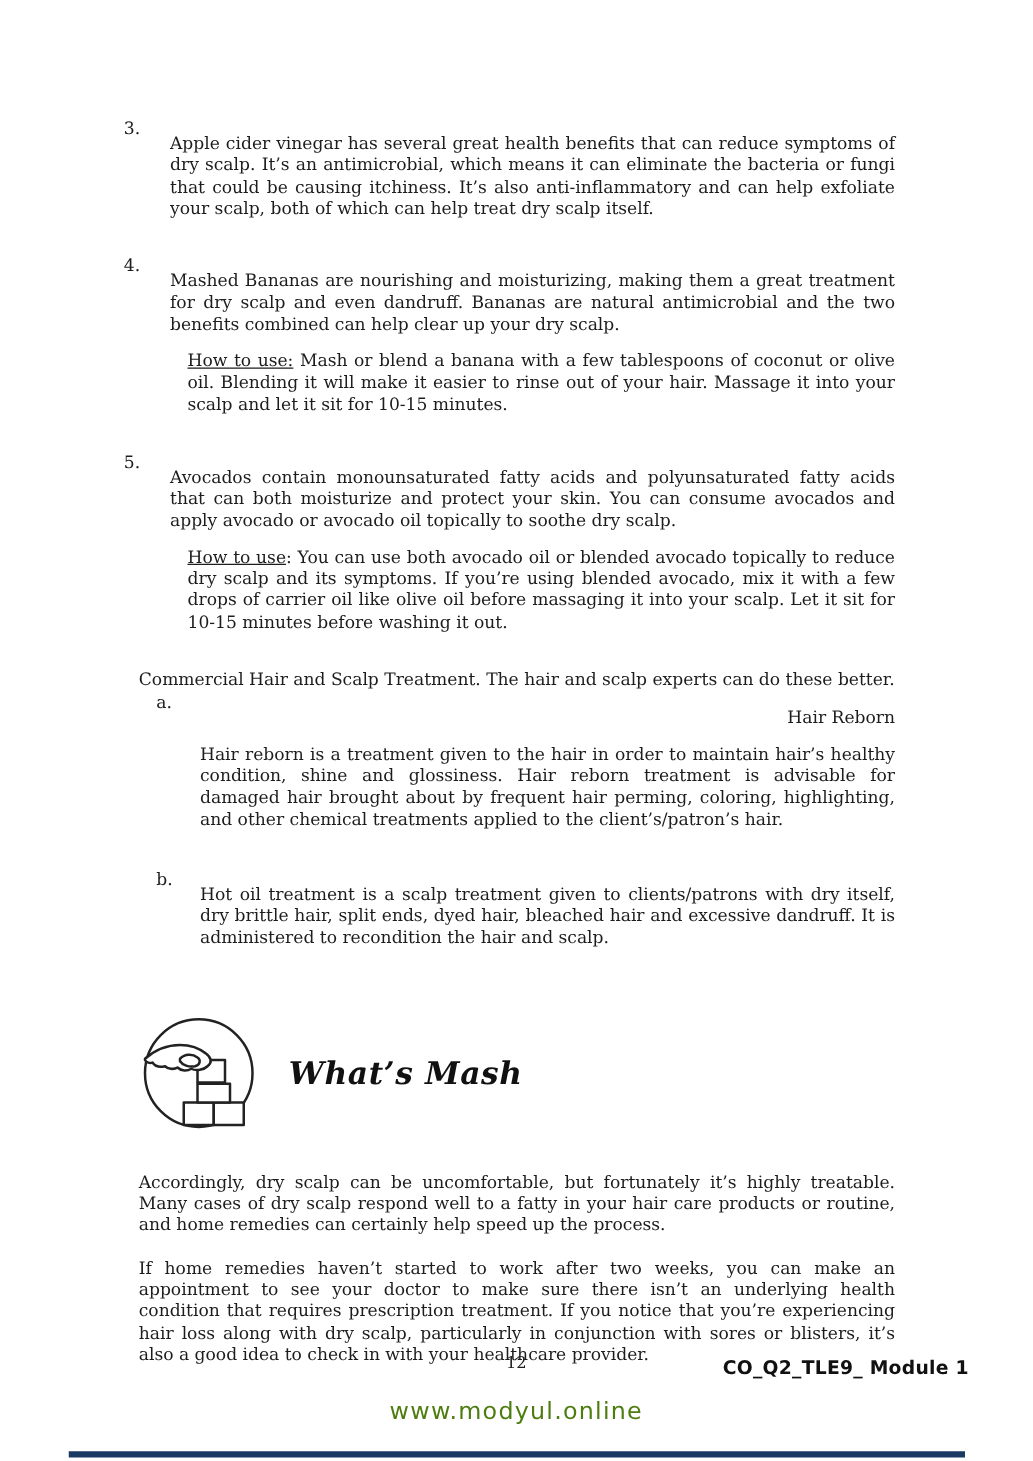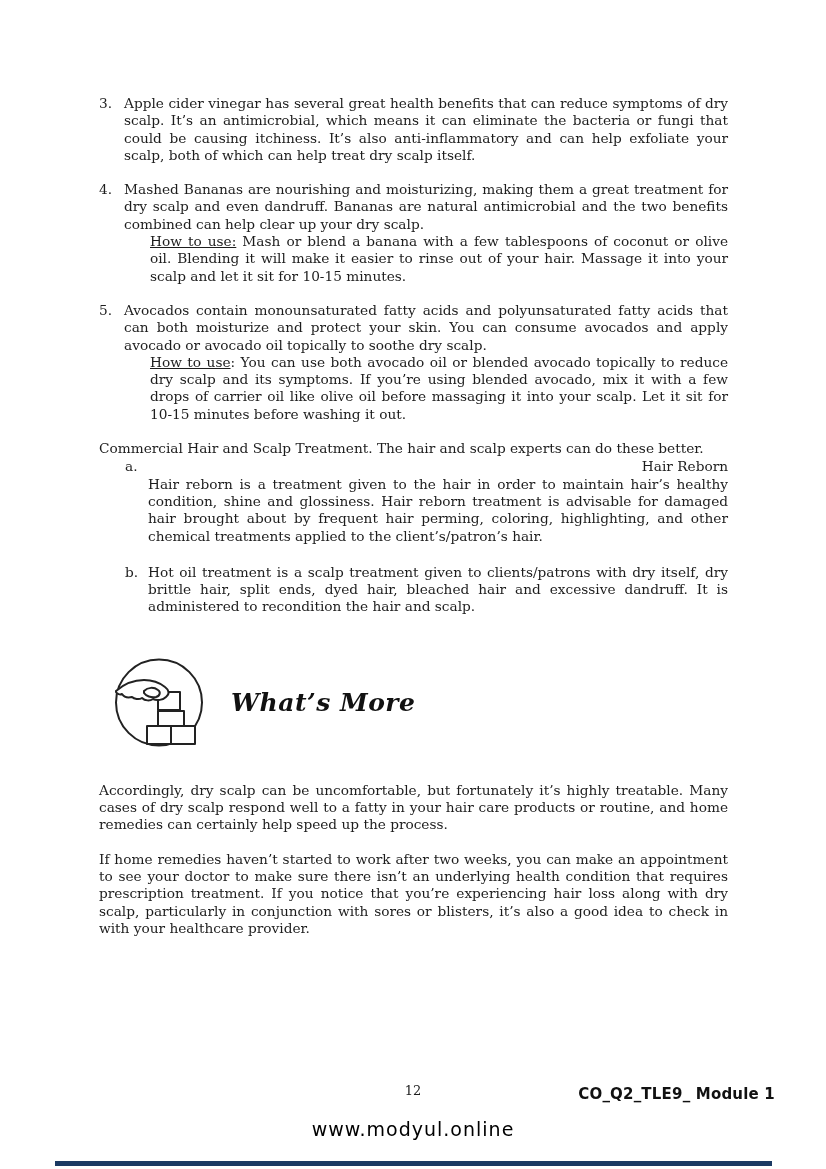--- a/index.html
+++ b/index.html
@@ -3,21 +3,21 @@
 <meta charset="utf-8">
 <style>
   html,body { margin:0; padding:0; background:#ffffff; }
   .page {
     position:relative; width:826px; height:1169px; margin:0 auto;
     background:#ffffff; overflow:hidden;
     font-family:"DejaVu Serif", serif; color:#1d1d1d;
     font-size:13.7px; line-height:17.3px;
   }
   .content { position:absolute; left:99px; top:95px; width:629px; }
-  p { margin:0; text-align:justify; }
+  p { margin:12px; text-align:justify; }
 
   .num-item { display:flex; margin-bottom:17px; }
   .num { width:25px; flex:none; }
   .num-body { flex:1; min-width:0; }
   .how { margin-left:26px; }
   .u { text-decoration:underline; }
 
   .commercial-intro { margin-bottom:1px; }
   .letter-item { display:flex; margin-left:26px; margin-bottom:17px; }
   .letter-item.first { margin-bottom:19px; }
@@ -43,21 +43,21 @@
     text-align:center; font-size:13px;
   }
   .module-code {
     position:absolute; top:1086px; right:51px;
     font-family:"DejaVu Sans", sans-serif; font-weight:bold;
     font-size:15px; letter-spacing:0.2px; color:#111111;margin-left:36px;
   }
   .watermark {
     position:absolute; top:1121px; left:0; width:100%; text-align:center;
     font-family:"DejaVu Sans", sans-serif; font-size:19px;
-    color:#000000; letter-spacing:1px;
+    color:#4d7c0f; letter-spacing:1px;
   }
   .bottom-bar {
     position:absolute; left:55px; top:1161px; width:717px; height:5px;
     background:#1b3a63;
   }
 </style>
 </head>
 <body>
 
 <div class="page">
@@ -106,21 +106,21 @@
     <div class="section-banner">
       <svg class="section-icon" viewBox="0 0 91 93" fill="none" stroke="#222222" stroke-width="2" stroke-linejoin="round" stroke-linecap="round">
         <circle cx="45" cy="46.5" r="43"></circle>
         <rect x="33" y="70" width="24" height="18" fill="#ffffff"></rect>
         <rect x="57" y="70" width="24" height="18" fill="#ffffff"></rect>
         <rect x="44" y="55" width="26" height="15" fill="#ffffff"></rect>
         <rect x="44" y="36" width="22" height="18" fill="#ffffff"></rect>
         <path fill="#ffffff" d="M2,35 C10,28 20,24 30,24 C38,24 46,27 51,31 C55,34 56,38 52,41 C49,44 43,45 39,43 C36,45 31,45 28,42 C25,44 20,43 18,41 C14,42 10,41 8,38 C6,39 3,38 2,36 Z"></path>
         <path fill="#ffffff" d="M30,35 C34,31 40,31 44,34 C47,36 46,40 42,41 C37,42 32,40 30,37 Z"></path>
       </svg>
-      <h2 class="section-heading">What’s More</h2>
+      <h2 class="section-heading">What’s Mash</h2>
     </div>
 
     <p class="closing-para">Accordingly, dry scalp can be uncomfortable, but fortunately it’s highly treatable. Many cases of dry scalp respond well to a fatty in your hair care products or routine, and home remedies can certainly help speed up the process.</p>
     <p class="closing-para">If home remedies haven’t started to work after two weeks, you can make an appointment to see your doctor to make sure there isn’t an underlying health condition that requires prescription treatment. If you notice that you’re experiencing hair loss along with dry scalp, particularly in conjunction with sores or blisters, it’s also a good idea to check in with your healthcare provider.</p>
 
   </div>
 
   <div class="page-number">12</div>
   <div class="module-code">CO_Q2_TLE9_ Module 1</div>
   <div class="watermark">www.modyul.online</div>

